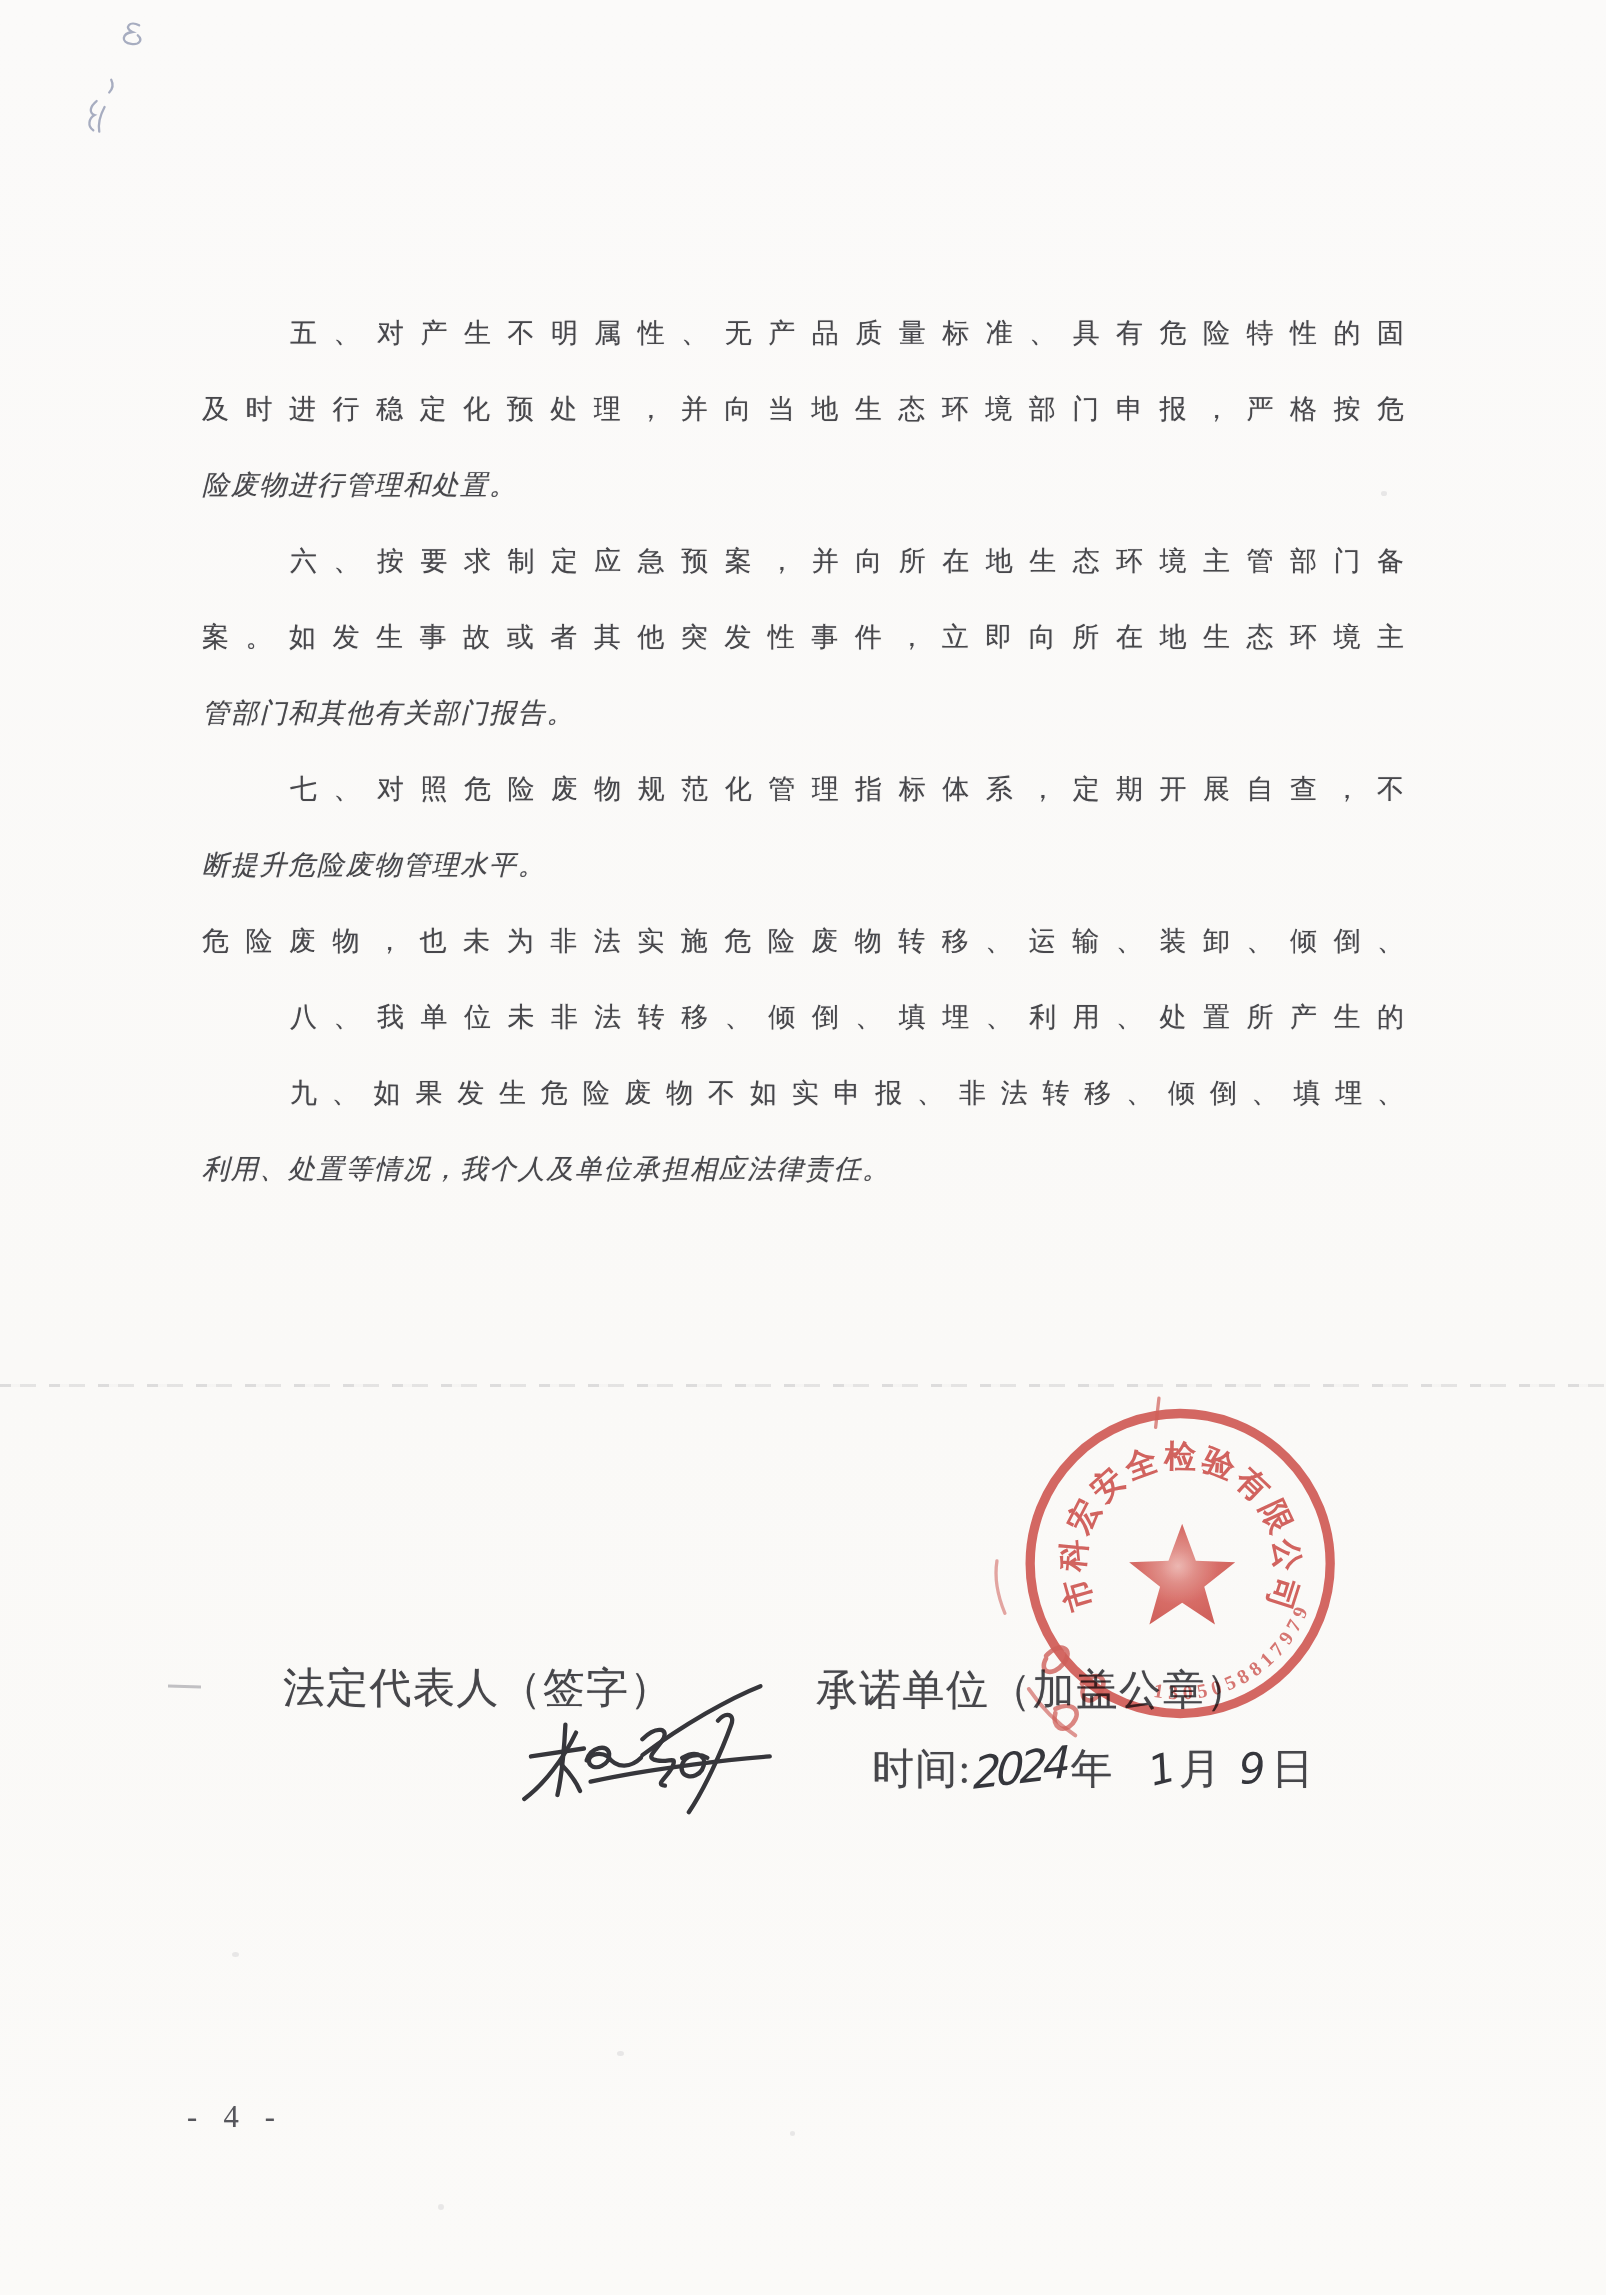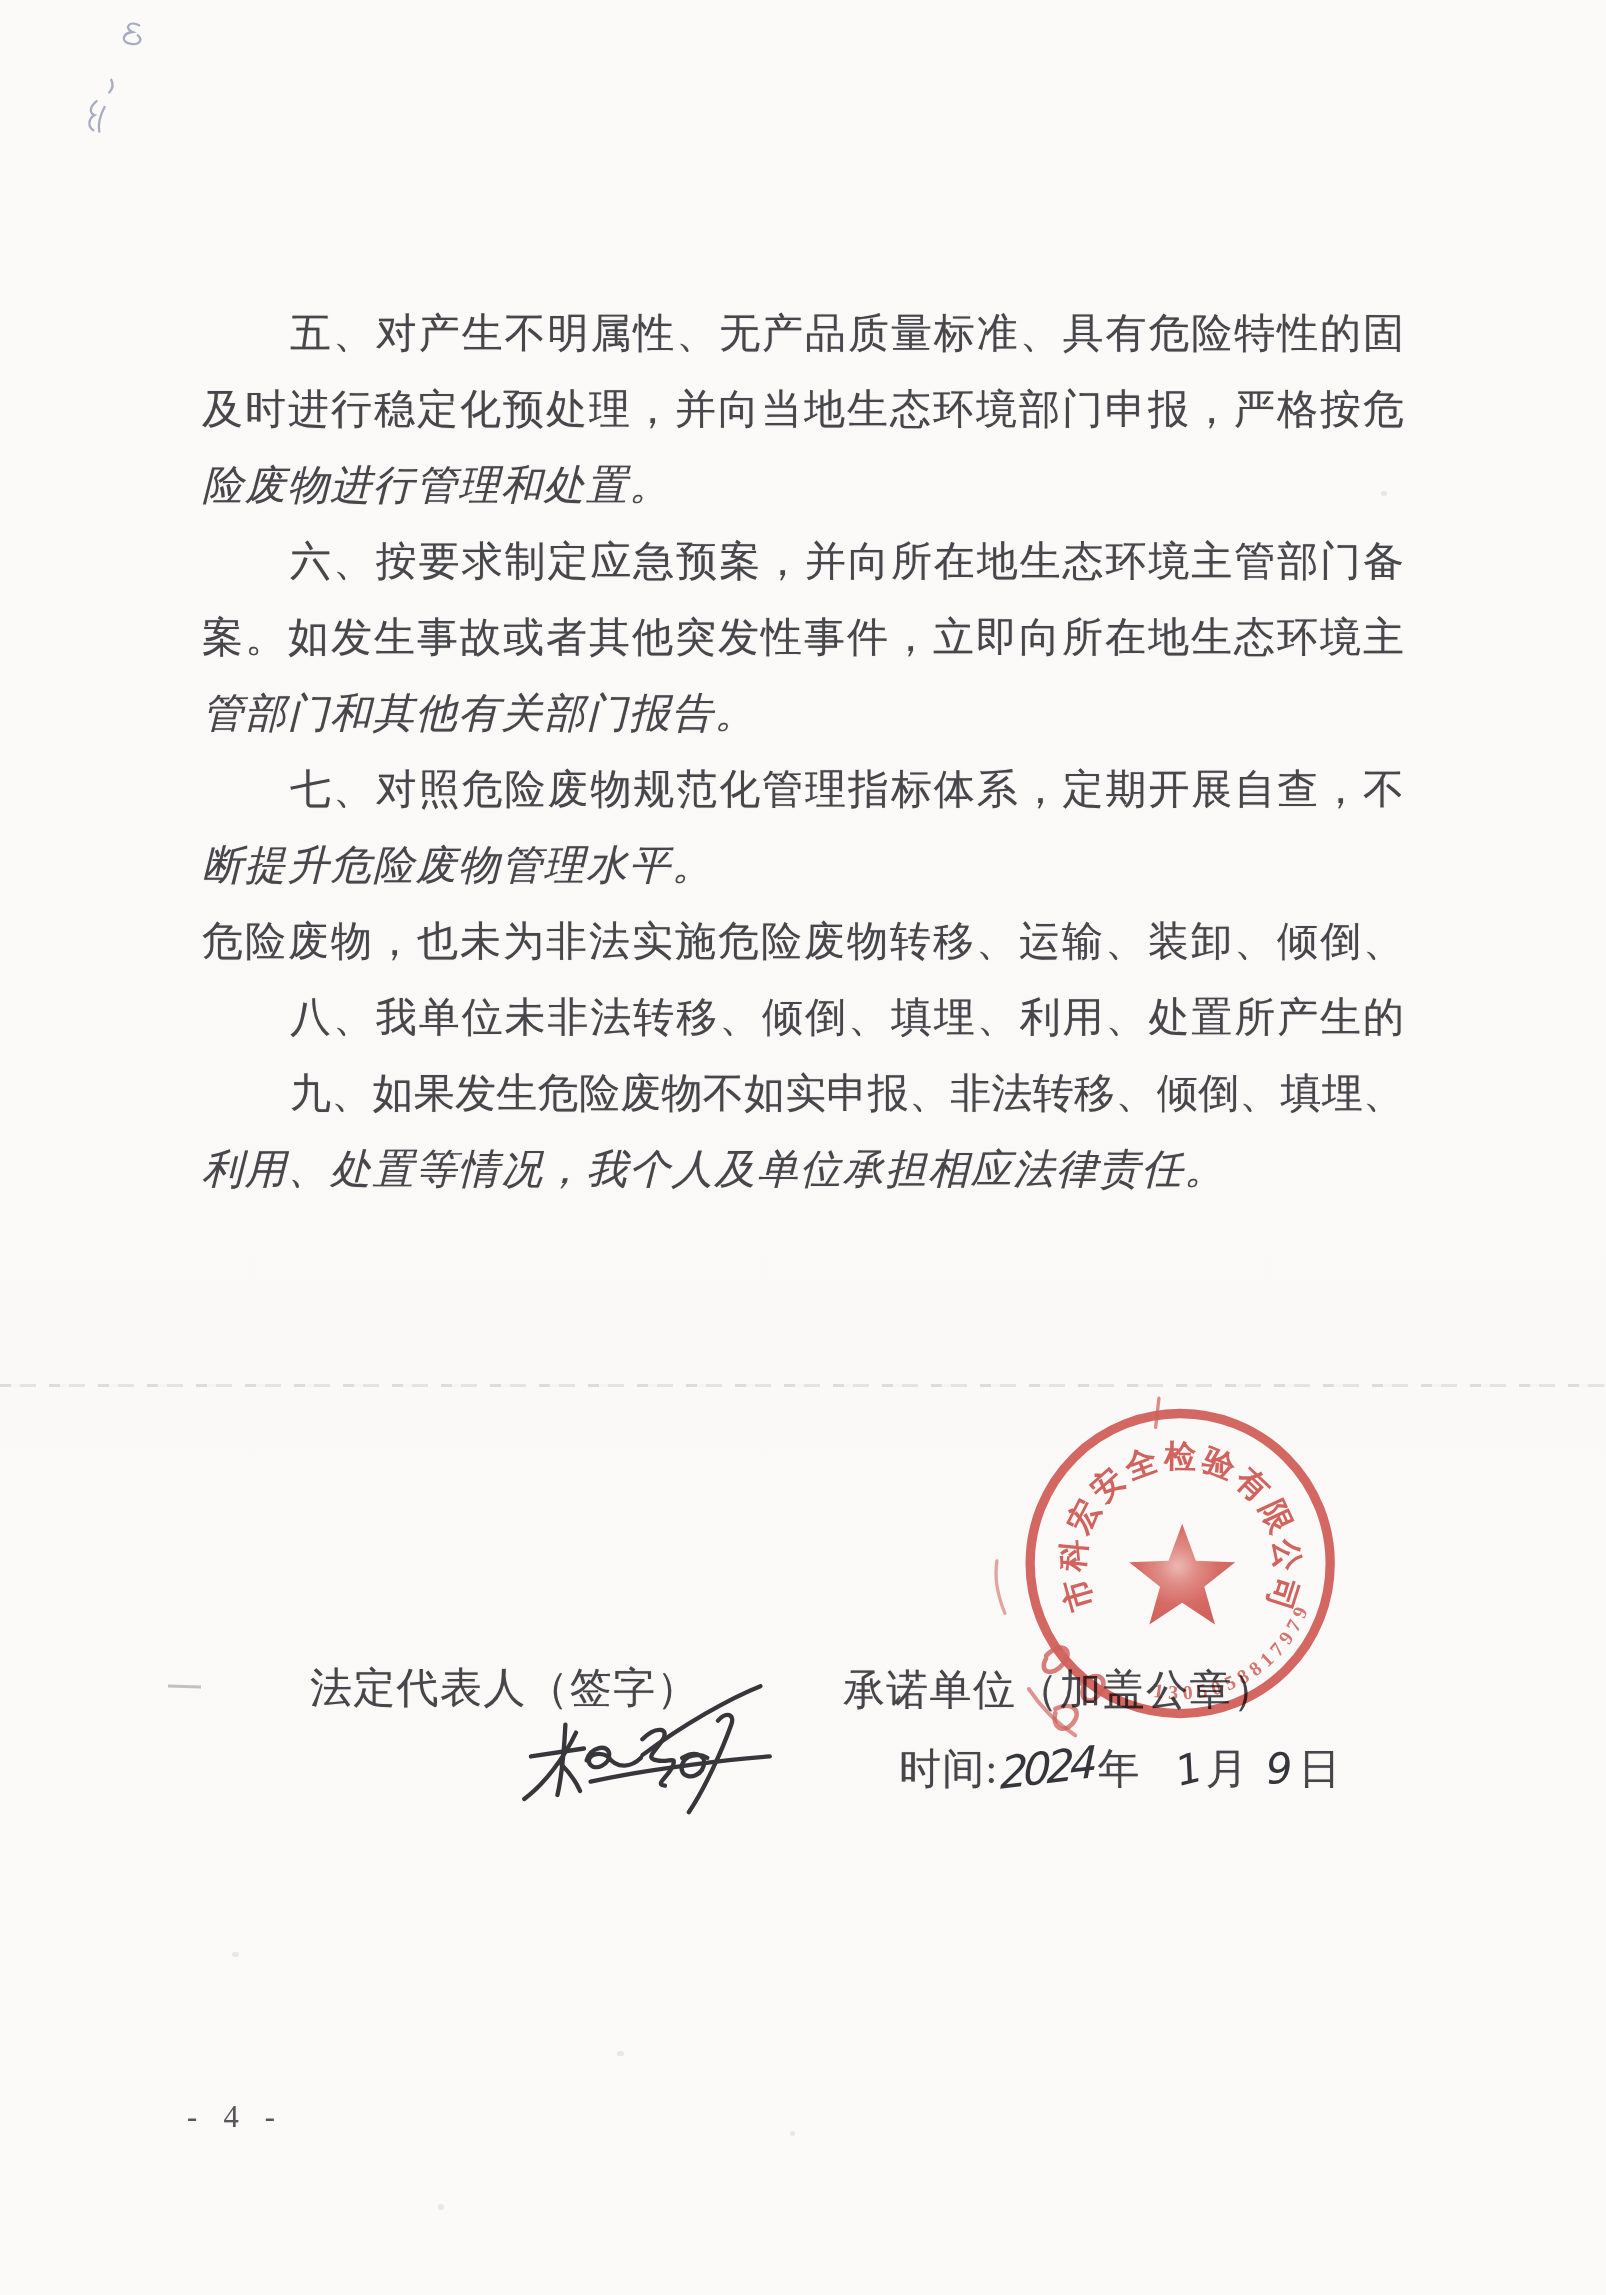--- a/index.html
+++ b/index.html
@@ -8,31 +8,31 @@
     width:1606px;height:2295px;
     margin:0 auto;
     background:linear-gradient(180deg,#fbfaf9 0%,#faf9f7 60%,#fbfaf8 100%);
     overflow:hidden;
     font-family:"Liberation Serif","DejaVu Serif",serif;
   }
   
   .bodytext{position:absolute;left:202px;top:295px;width:1202px;}
   .tline{
     box-sizing:border-box;width:100%;height:76px;line-height:76px;
-    font-size:41px;color:#47474b;
+    font-size:27px;color:#47474b;
     text-align:justify;text-align-last:justify;text-justify:inter-ideograph;
     word-break:keep-all;white-space:nowrap;
     text-shadow:0 0 0.9px rgba(70,70,78,.42);
   }
   .tline.indent{padding-left:88px;}
   .tline.pend{text-align-last:left;letter-spacing:1.7px;font-style:italic;}
   
   .label{
     position:absolute;font-size:42px;color:#46464a;letter-spacing:1.3px;
-    text-shadow:0 0 0.9px rgba(70,70,78,.4);white-space:nowrap;margin-left:27px;
+    text-shadow:0 0 0.9px rgba(70,70,78,.4);white-space:nowrap;
   }
   .lbl-legal{left:283px;top:1660px;}
   .lbl-unit{left:816px;top:1662px;}
   .dateline{left:872px;top:1741px;}
   .hand{
     display:inline-block;font-family:"DejaVu Sans",sans-serif;
     font-style:italic;color:#35363c;text-shadow:none;
   }
   .hand-year{font-size:44px;letter-spacing:-4.6px;transform:rotate(-7deg) skewX(-8deg);margin:0 4px 0 1.3px;}
   .hand-month{font-size:41px;transform:rotate(-14deg);margin:0 2.7px 0 35px;}

